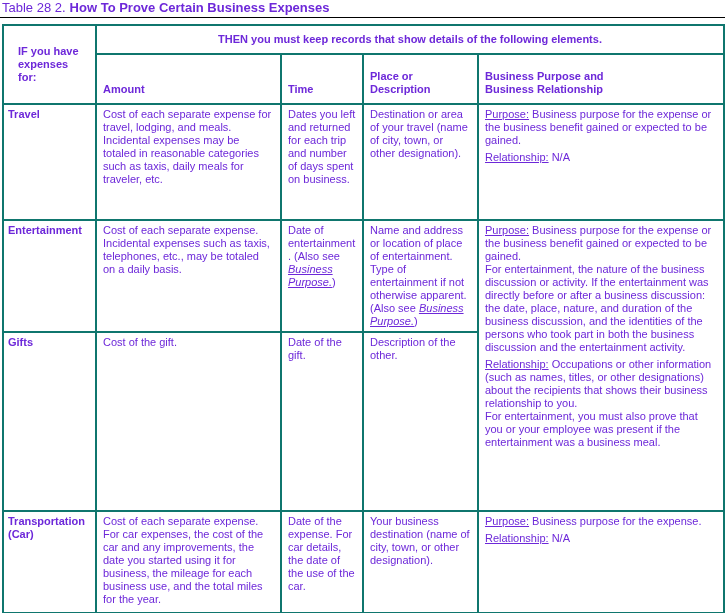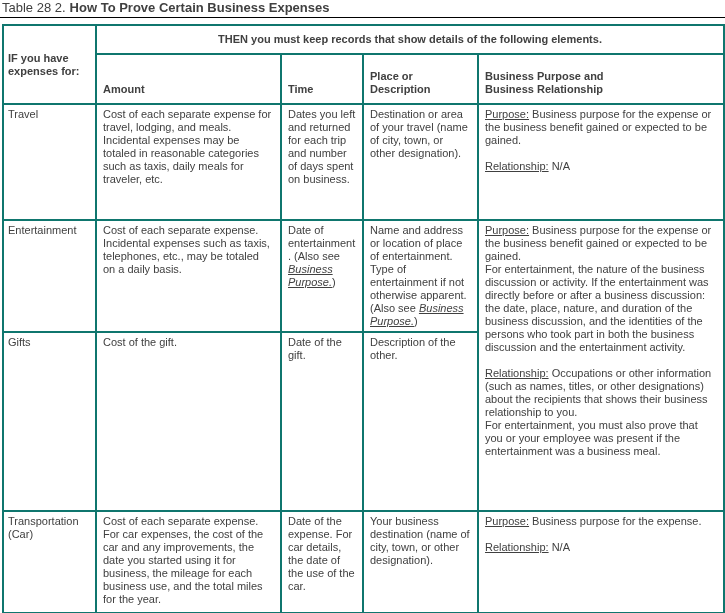--- a/index.html
+++ b/index.html
@@ -1,21 +1,21 @@
 <!DOCTYPE html>
 <html><head>
 <meta charset="utf-8">
 <style>
   html, body { margin: 0; padding: 0; background: #fff; }
   .doc {
     position: relative;
     width: 725px;
     height: 613px;
     background: #ffffff;
-    color: #404040;
+    color: #6d28d9;
     font-family: "Liberation Sans", sans-serif;
     box-sizing: border-box;
     overflow: hidden;
   }
   .title-row {
     font-size: 13px;
     line-height: 13px;
     padding: 1px 0 3px 2px;
     border-bottom: 1px solid #000;
   }
@@ -33,42 +33,42 @@
     line-height: 13px;
     padding: 3px 6px 3px 6px;
     vertical-align: top;
     text-align: left;
     overflow: hidden;
     word-wrap: break-word;
   }
   th.corner {
     font-weight: bold;
     vertical-align: middle;
-    padding-left: 4px;
+    padding-left: 14px;
     border-radius: 12px;
   }
   th.then {
     font-weight: bold;
     text-align: center;
     vertical-align: middle;
     height: 21px;
   }
   th.colh {
     font-weight: bold;
     vertical-align: bottom;
     padding-bottom: 7px;
     white-space: pre-line;
     height: 38px;
   }
-  td.rowlabel { font-weight: normal; padding-left: 4px; }
+  td.rowlabel { font-weight: bold; padding-left: 4px; }
   tr.r-travel        { height: 116px; }
   tr.r-entertainment { height: 90px; }
   tr.r-gifts         { height: 179px; }
   tr.r-transport     { height: 102px; }
-  .para + .para { margin-top: 13px; }
+  .para + .para { margin-top: 4px; }
   .u { text-decoration: underline; }
   .it { font-style: italic; text-decoration: underline; }
 </style>
 </head>
 <body>
 
 <div class="doc">
 
   <div class="title-row">
     <span class="title-prefix">Table 28 2.</span><span class="title-main">How To Prove Certain Business Expenses</span>

